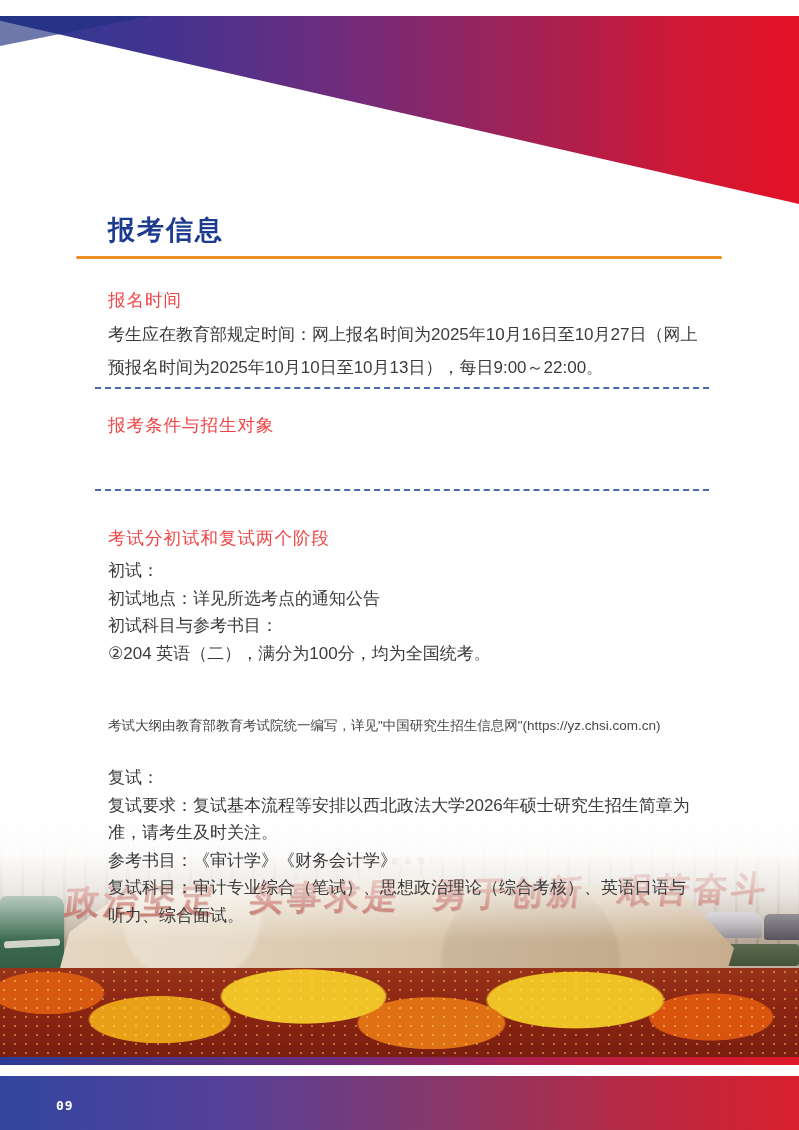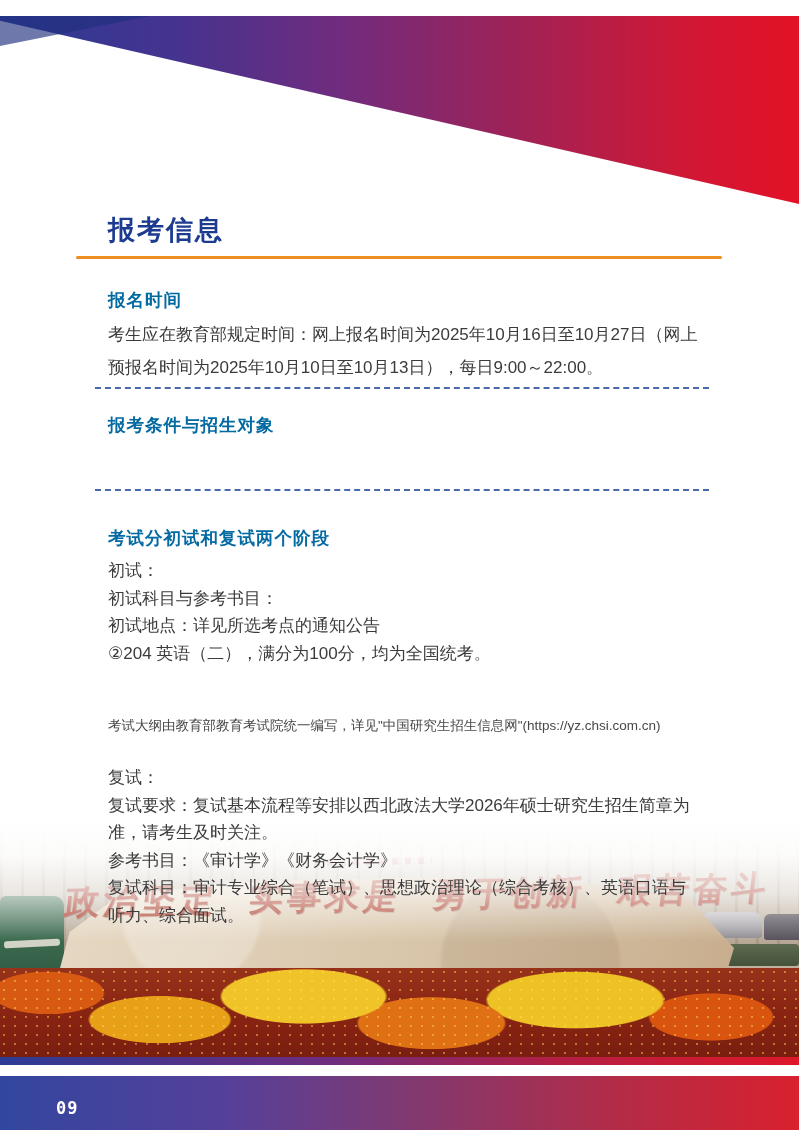--- a/index.html
+++ b/index.html
@@ -29,21 +29,21 @@
     font-size:27px; font-weight:bold; color:#1d3c90; letter-spacing:2px;
   }
   .title-rule {
     position:absolute; left:76px; top:240px; width:646px; height:3px;
     background:#ee8f22; border-radius:2px;
   }
 
   
   .sec-heading {
     position:absolute; left:108px;
-    font-size:17.5px; font-weight:bold; color:#0369a1; letter-spacing:1px;
+    font-size:17.5px; font-weight:normal; color:#ef4444; letter-spacing:1px;
   }
   .sec-body {
     position:absolute; left:108px; width:606px;
     font-size:17px; color:#3b3b3b; line-height:33px;
   }
   .dashed-divider {
     position:absolute; left:95px; width:614px; height:0;
     border-top:2px dashed #4a69ad;
   }
   .exam-block {
@@ -142,21 +142,21 @@
   .footer-thin {
     position:absolute; left:0; top:1041px; width:799px; height:8px;
     background:linear-gradient(90deg,#2c3b95 0%,#6f2c7e 42%,#b41f44 70%,#de1729 100%);
   }
   .footer-main {
     position:absolute; left:0; top:1060px; width:799px; height:70px;
     background:linear-gradient(90deg,#32469f 0%,#55409a 28%,#82396f 52%,#b52b46 78%,#d9202e 100%);
   }
   .page-number {
     position:absolute; left:56px; top:22px;
-    font-size:17px; font-weight:bold; color:#ffffff; letter-spacing:1px;
+    font-size:13px; font-weight:bold; color:#ffffff; letter-spacing:1px;
     font-family:"DejaVu Sans Mono","Liberation Mono",monospace;
   }
 </style>
 </head>
 <body>
 
 <div class="page">
 
   <div class="banner"></div>
   <div class="banner-corner"></div>
@@ -170,22 +170,22 @@
   <div class="dashed-divider" style="top:371px;"></div>
 
   <div class="sec-heading" style="top:397px;">报考条件与招生对象</div>
 
   <div class="dashed-divider" style="top:473px;"></div>
 
   <div class="sec-heading" style="top:510px;text-align:right;">考试分初试和复试两个阶段</div>
 
   <div class="exam-block" style="top:541px;">
     <p>初试：</p>
+    <p>初试地点：详见所选考点的通知公告</p>
     <p>初试科目与参考书目：</p>
-    <p>初试地点：详见所选考点的通知公告</p>
     <p>②204 英语（二），满分为100分，均为全国统考。</p>
   </div>
 
   <div class="exam-note" style="top:700px;">考试大纲由教育部教育考试院统一编写，详见"中国研究生招生信息网"(https://yz.chsi.com.cn)</div>
 
   <div class="photo">
     <div class="trees"></div>
     <div class="truck">
       <div class="truck-stripe"></div>
     </div>

